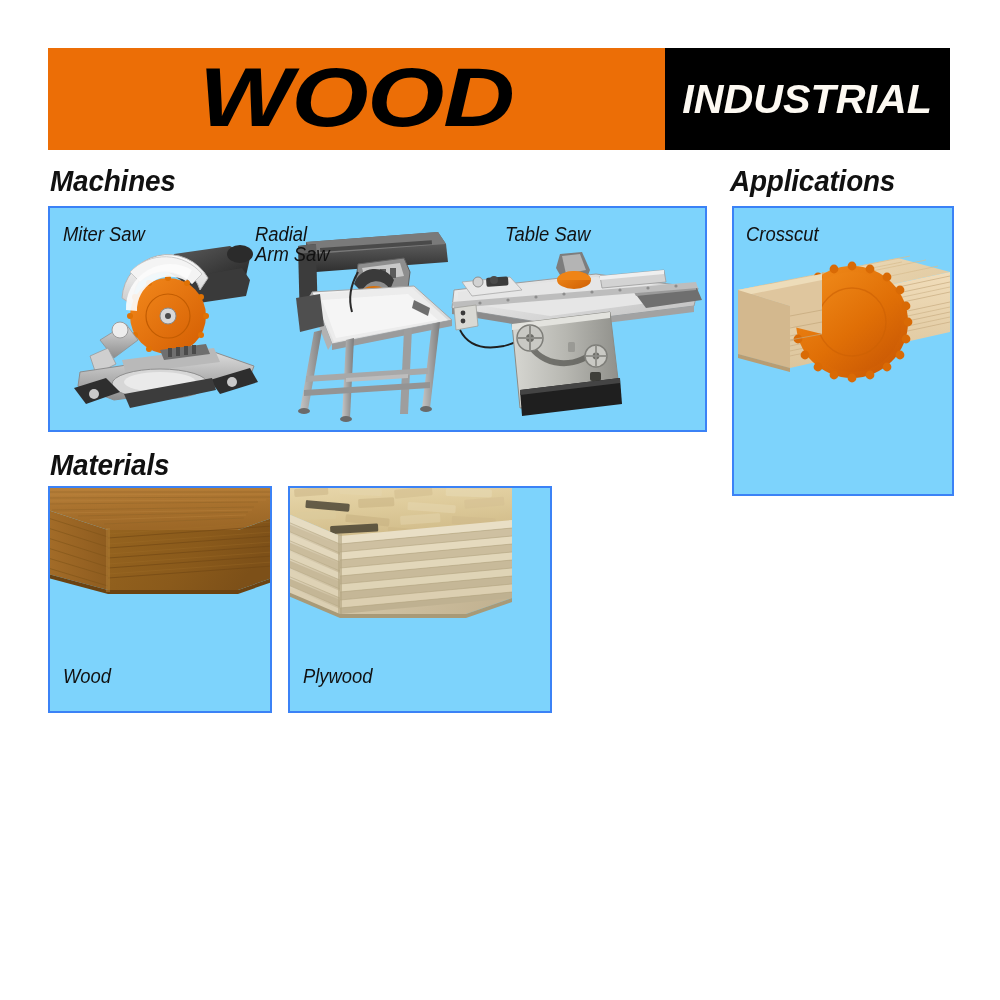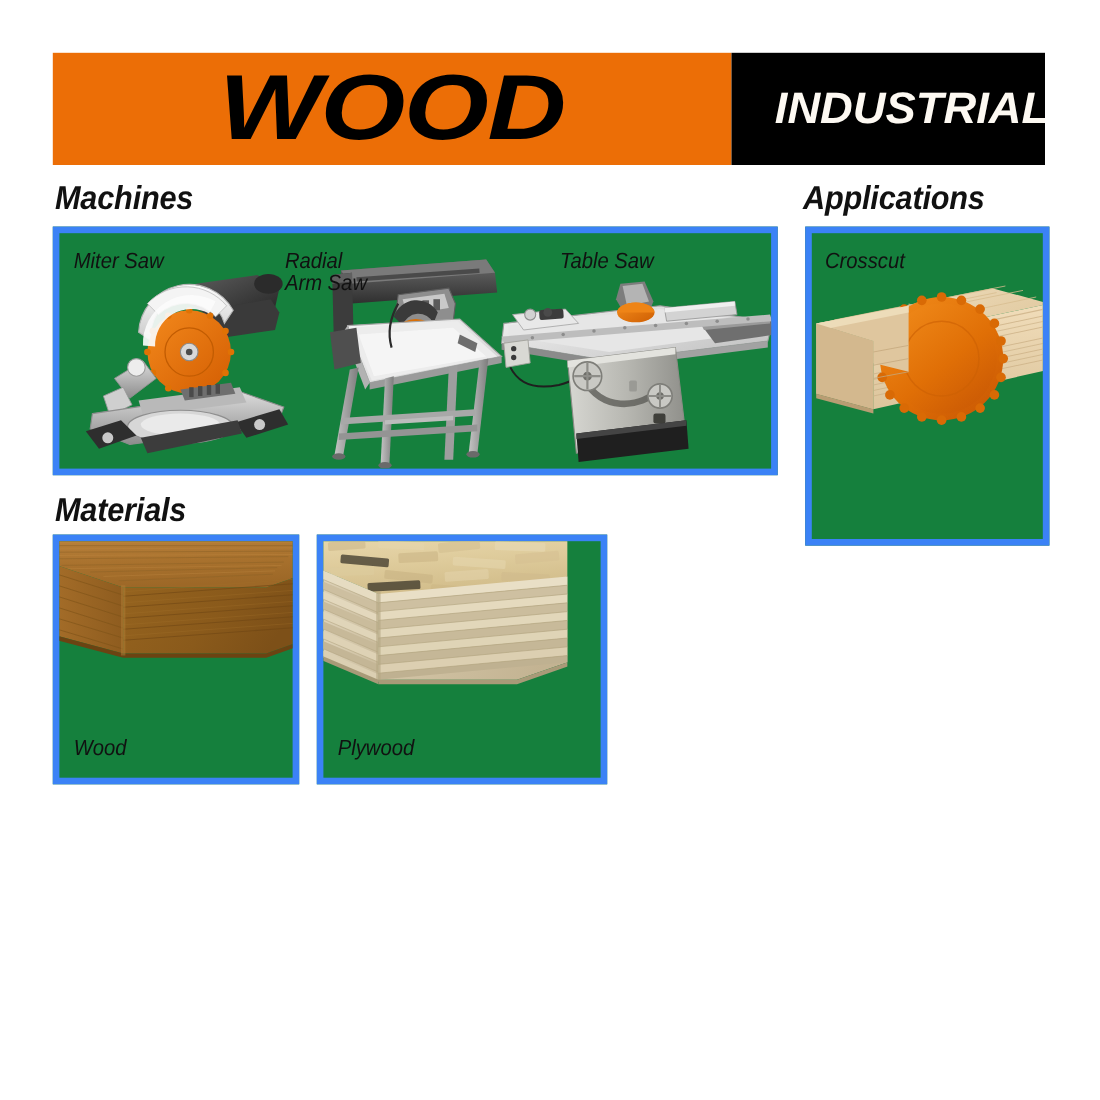--- a/index.html
+++ b/index.html
@@ -42,21 +42,21 @@
     display: flex;
     align-items: center;
     justify-content: center;
     overflow: hidden;
   }
   .header-right {
     flex: 1 1 auto;
     background: #000000;
     display: flex;
     align-items: center;
-    justify-content: flex-end;
+    justify-content: center;
     overflow: hidden;
   }
   .header-title {
     font-family: "Liberation Sans Narrow", "Liberation Sans", sans-serif;
     font-weight: 700;
     font-size: 84px;
     line-height: 0.86;
     letter-spacing: -1px;
     color: #000000;
     transform: scaleX(1.18);
@@ -89,22 +89,22 @@
     transform-origin: left center;
     white-space: nowrap;
   }
   #heading-machines    { left: 50px;  top: 166px; }
   #heading-applications{ left: 730px; top: 166px; }
   #heading-materials   { left: 50px;  top: 450px; }
 
   
   .panel {
     position: absolute;
-    background: #15803d;
-    border: 6px solid #3b82f6;
+    background: #7dd3fc;
+    border: 2px solid #3b82f6;
     box-sizing: border-box;
     overflow: hidden;
   }
   #panel-machines     { left: 48px;  top: 206px; width: 659px; height: 226px; }
   #panel-applications { left: 732px; top: 206px; width: 222px; height: 290px; }
   #panel-wood         { left: 48px;  top: 486px; width: 224px; height: 227px; }
   #panel-plywood      { left: 288px; top: 486px; width: 264px; height: 227px; }
 
   .panel-label {
     position: absolute;

